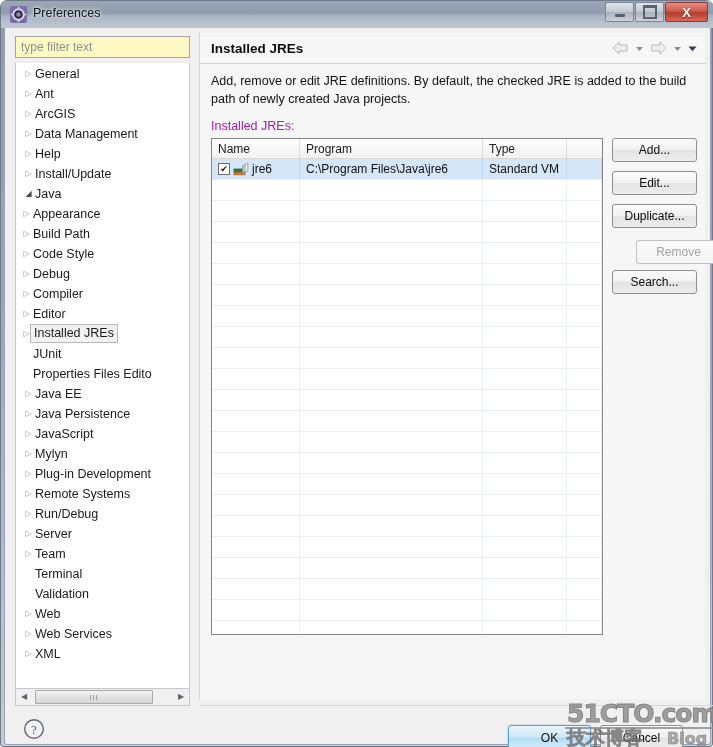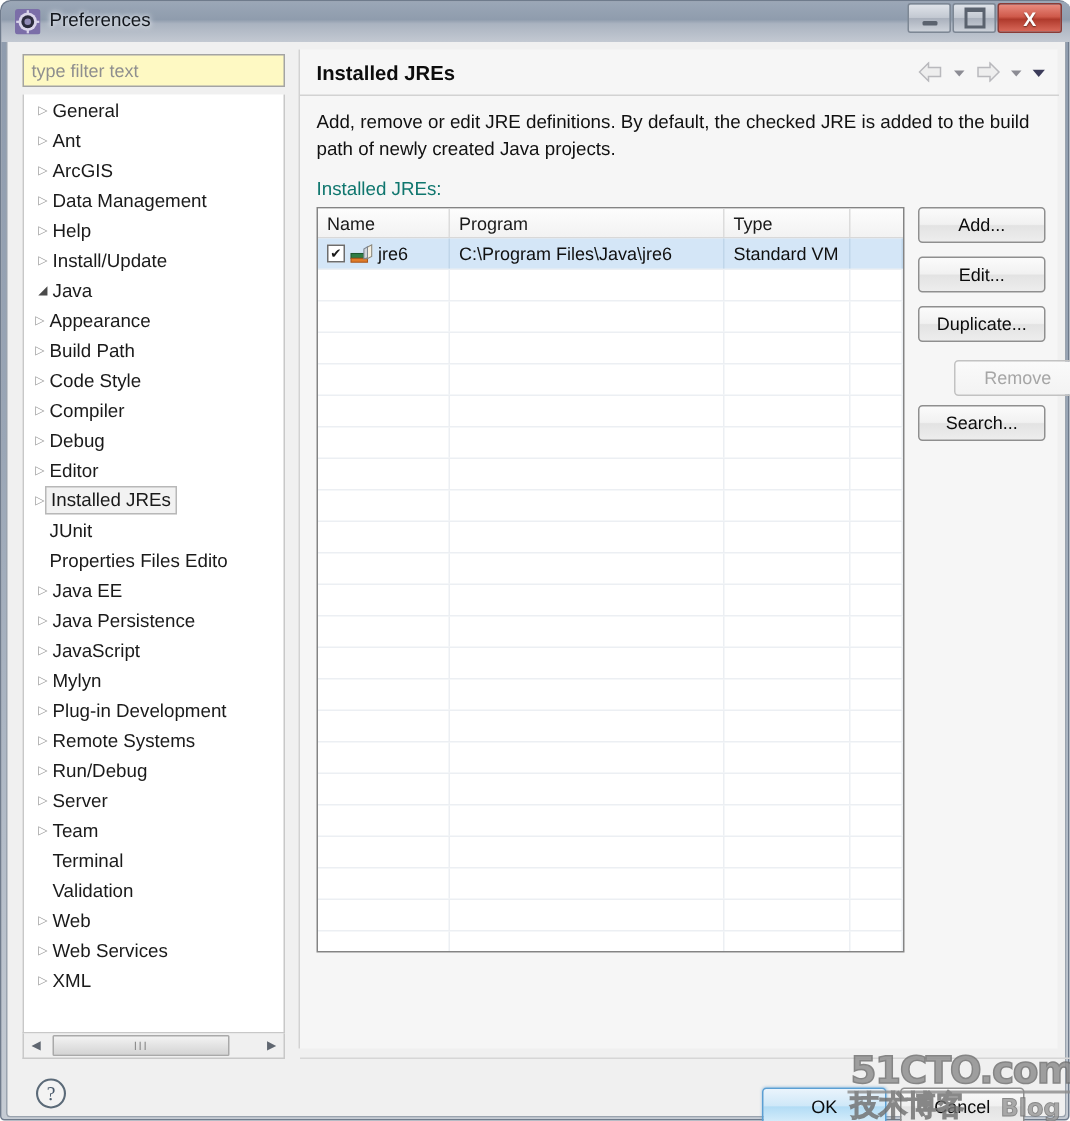--- a/index.html
+++ b/index.html
@@ -176,21 +176,21 @@
     width: 506px; height: 1px; background: #d2d2d2;
   }
   #desc {
     position: absolute; left: 11px; top: 39px;
     width: 480px;
     font-size: 12.5px; color: #111111;
     line-height: 18px;
   }
   #list-label {
     position: absolute; left: 11px; top: 86px;
-    font-size: 12.5px; color: #0f766e;
+    font-size: 12.5px; color: #a21caf;
   }
 
   
   #jre-table {
     position: absolute; left: 11px; top: 105px;
     width: 392px; height: 497px;
     background: #ffffff;
     border: 1px solid #848484;
     overflow: hidden;
   }
@@ -356,22 +356,22 @@
         <div class="tree-item depth0"><span class="arrow ">▷</span><span class="lbl">General</span></div>
         <div class="tree-item depth0"><span class="arrow ">▷</span><span class="lbl">Ant</span></div>
         <div class="tree-item depth0"><span class="arrow ">▷</span><span class="lbl">ArcGIS</span></div>
         <div class="tree-item depth0"><span class="arrow ">▷</span><span class="lbl">Data Management</span></div>
         <div class="tree-item depth0"><span class="arrow ">▷</span><span class="lbl">Help</span></div>
         <div class="tree-item depth0"><span class="arrow ">▷</span><span class="lbl">Install/Update</span></div>
         <div class="tree-item depth0"><span class="arrow open">◢</span><span class="lbl">Java</span></div>
         <div class="tree-item depth1"><span class="arrow ">▷</span><span class="lbl">Appearance</span></div>
         <div class="tree-item depth1"><span class="arrow ">▷</span><span class="lbl">Build Path</span></div>
         <div class="tree-item depth1"><span class="arrow ">▷</span><span class="lbl">Code Style</span></div>
+        <div class="tree-item depth1"><span class="arrow ">▷</span><span class="lbl">Debug</span></div>
         <div class="tree-item depth1"><span class="arrow ">▷</span><span class="lbl">Compiler</span></div>
-        <div class="tree-item depth1"><span class="arrow ">▷</span><span class="lbl">Debug</span></div>
         <div class="tree-item depth1"><span class="arrow ">▷</span><span class="lbl">Editor</span></div>
         <div class="tree-item depth1 selected"><span class="arrow ">▷</span><span class="lbl">Installed JREs</span></div>
         <div class="tree-item depth1"><span class="arrow none">▷</span><span class="lbl">JUnit</span></div>
         <div class="tree-item depth1"><span class="arrow none">▷</span><span class="lbl">Properties Files Edito</span></div>
         <div class="tree-item depth0"><span class="arrow ">▷</span><span class="lbl">Java EE</span></div>
         <div class="tree-item depth0"><span class="arrow ">▷</span><span class="lbl">Java Persistence</span></div>
         <div class="tree-item depth0"><span class="arrow ">▷</span><span class="lbl">JavaScript</span></div>
         <div class="tree-item depth0"><span class="arrow ">▷</span><span class="lbl">Mylyn</span></div>
         <div class="tree-item depth0"><span class="arrow ">▷</span><span class="lbl">Plug-in Development</span></div>
         <div class="tree-item depth0"><span class="arrow ">▷</span><span class="lbl">Remote Systems</span></div>

